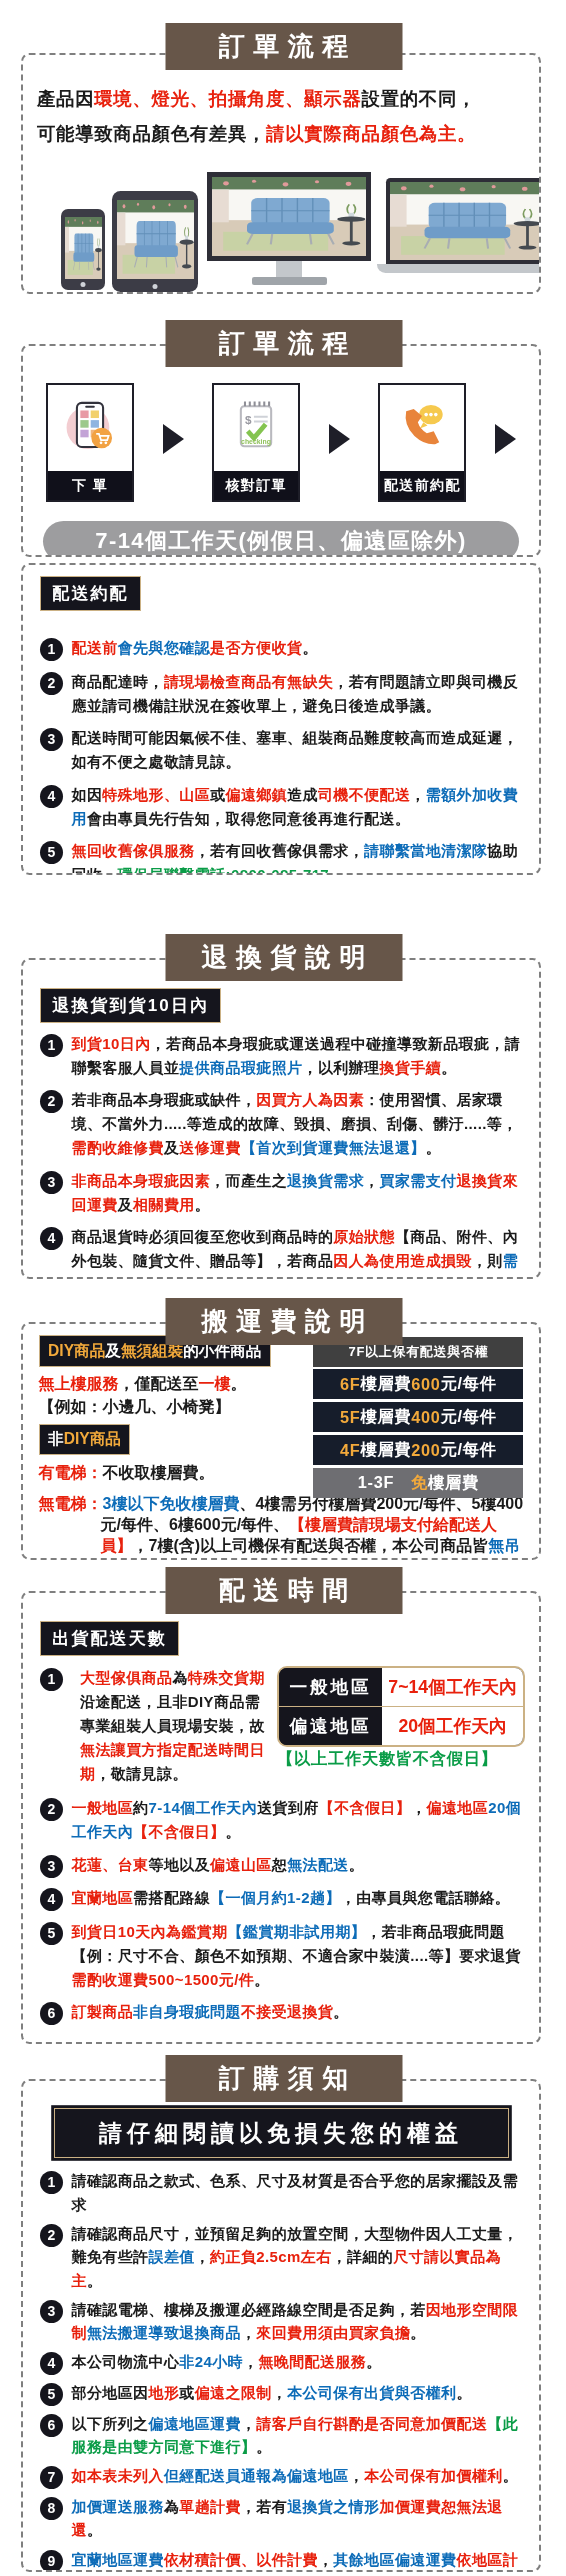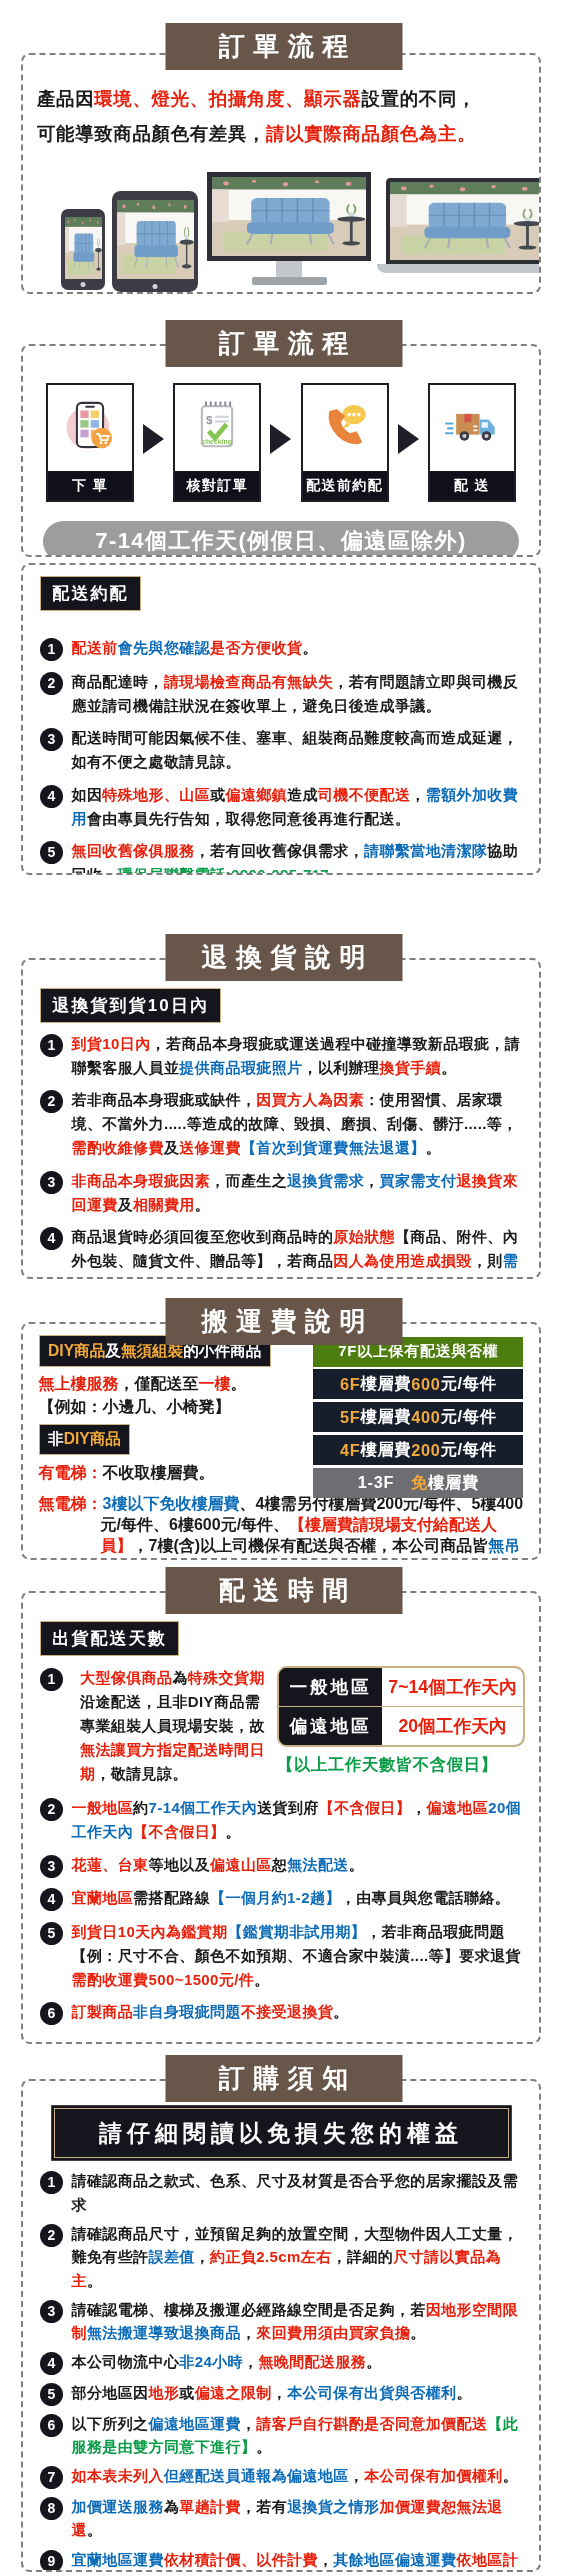--- a/index.html
+++ b/index.html
@@ -53,34 +53,34 @@
   .pill{width:476px;height:41px;margin:18.4px auto 0;background:#9d9d9f;border-radius:21px;color:#fff;
         display:flex;align-items:center;justify-content:center;font-size:22px;letter-spacing:1.4px;}
   
   .mcols{position:relative;margin:0 15.6px;}
   .mleft{width:285px;}
   .mbox{display:inline-block;background:#15151d;border:1.4px solid #cbb184;font-size:15.6px;padding:4.3px 8.5px;margin-bottom:4.3px;}
   .mline{font-size:16px;line-height:21px;margin:2.1px 0;}
   .ftable{position:absolute;top:1.4px;right:0;width:210px;}
   .frow{height:30px;margin-bottom:2.8px;display:flex;align-items:center;justify-content:center;
         background:#161d2b;font-size:16.3px;letter-spacing:0.7px;}
-  .frow.fhead{background:#4d7c0f;color:#fff;font-size:15px;}
+  .frow.fhead{background:#404040;color:#fff;font-size:13px;}
   .frow.ffree{background:#6e6e72;}
   .hang{margin:5.7px 15.6px 0 15.6px;padding-left:62px;text-indent:-62px;font-size:16px;line-height:21px;}
   
   .row1{display:flex;margin:0 14px 10px 17px;}
   .row1 .itxt{width:227px;}
   .rightcol{margin-left:7px;flex:1;}
   .dtable{width:244px;border:2.1px solid #cbb184;border-radius:10px;overflow:hidden;background:#15151d;}
   .drow{display:flex;height:38px;}
   .drow + .drow{border-top:1.4px solid #cbb184;}
   .dcell-a{width:103px;background:#15151d;color:#fff;display:flex;align-items:center;justify-content:center;
            font-size:17.7px;letter-spacing:2.8px;}
   .dcell-d{flex:1;background:#fff;color:#e8210d;display:flex;align-items:center;justify-content:center;font-size:17.7px;}
-  .gnote{margin-top:7px;font-size:16.3px;color:#0a9c47;letter-spacing:0.7px;}
+  .gnote{margin-top:1px;font-size:16.3px;color:#0a9c47;letter-spacing:0.7px;}
   
   .banner{margin:27px auto 11.3px;width:453px;height:48px;background:#15151d;border:1.4px solid #cbb184;
           box-shadow:0 0 0 2.8px #15151d;display:flex;align-items:center;justify-content:center;
           color:#fff;font-size:23px;letter-spacing:5px;}
   .n-item{margin-bottom:5.7px;}
   .n-item .itxt{font-size:15px;line-height:23.4px;}
 </style>
 </head>
 <body>
 
@@ -202,38 +202,20 @@
             <circle cx="51" cy="27" r="2.6" fill="#fff"></circle>
                 <circle cx="58" cy="27" r="2.6" fill="#fff"></circle>
                 <circle cx="65" cy="27" r="2.6" fill="#fff"></circle>
             <path d="M47 38l-5 9 11-4z" fill="#f6c94e"></path>
             <path d="M22 22q-4 20 12 36 14 13 30 12l6-3-8-16-10 3q-10-6-13-16l6-9-12-10z" fill="#e8843b"></path>
           </svg></span>
           </div>
         <div class="step-label">配送前約配</div>
       </div>
       <div class="arr"></div>
-      <div class="step">
-        <div class="step-img">
-            <span>
-          <svg width="62" height="62" viewBox="0 0 90 90">
-            <path d="M6 40h12M9 47h9M6 54h12" stroke="#58a8d8" stroke-width="3"></path>
-            <rect x="22" y="26" width="34" height="30" fill="#c98d54"></rect>
-            <rect x="34" y="26" width="10" height="12" fill="#d65548"></rect>
-            <path d="M47 44h6M47 50h6" stroke="#fff" stroke-width="2.5"></path>
-            <path d="M56 34h13l9 11v11H56z" fill="#6db3dd"></path>
-            <rect x="59" y="38" width="9" height="8" fill="#eef6fb"></rect>
-            <circle cx="34" cy="58" r="7" fill="#3b3b45"></circle>
-                <circle cx="34" cy="58" r="3" fill="#c9cdd2"></circle>
-            <circle cx="66" cy="58" r="7" fill="#3b3b45"></circle>
-                <circle cx="66" cy="58" r="3" fill="#c9cdd2"></circle>
-          </svg></span>
-          </div>
-        <div class="step-label">配 送</div>
-      </div>
     </div>
     <div class="pill">7-14個工作天(例假日、偏遠區除外)</div>
   </div>
 
   <div class="dbox" style="top:563px;height:312px;padding-top:11.3px">
     <div style="margin-left:17px;margin-bottom:25px">
       <span class="blabel">配送約配</span>
     </div>
     <div class="item">
         <span class="badge">1</span>

